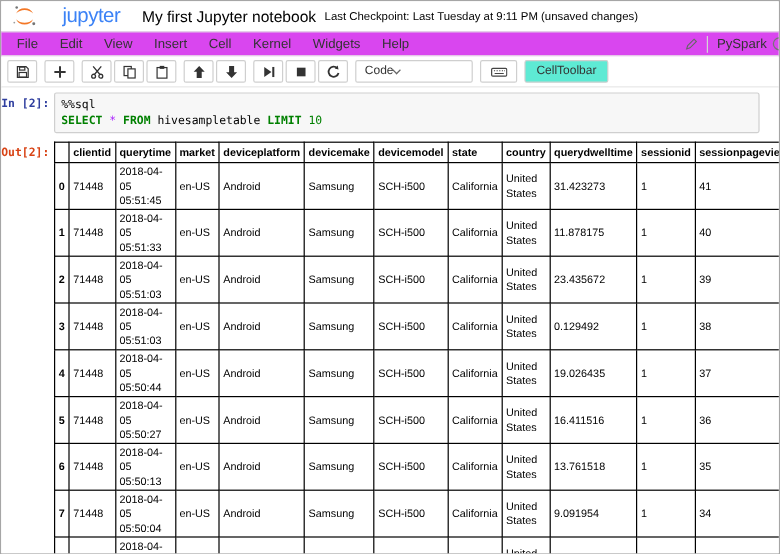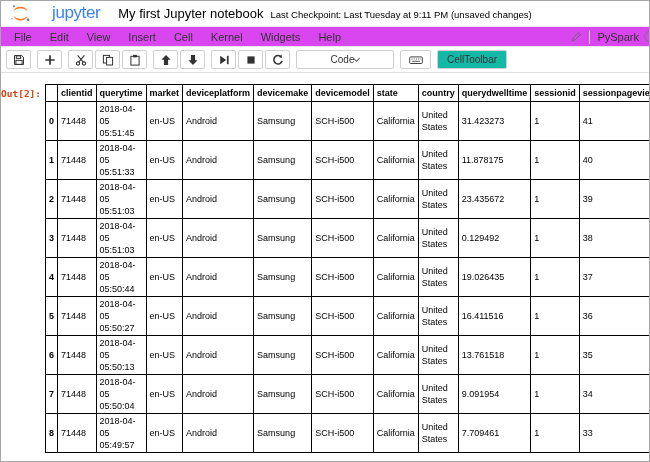--- a/index.html
+++ b/index.html
@@ -29,26 +29,26 @@
 
   
   .toolbar { height:26px; background:#fff; border-bottom:1px solid #e2e2e2;
              display:flex; align-items:center; padding-left:5px; gap:6px; }
   .tb-groups { display:flex; gap:6px; }
   .btn-group { display:flex; gap:2px; }
   .tb-btn { width:25px; height:19px; background:#fff; border:1px solid #cfcfcf; border-radius:2px;
             display:flex; align-items:center; justify-content:center; cursor:pointer; padding:0; }
   .tb-ic { display:flex; }
   .cell-type { width:98px; height:19px; background:#fff; border:1px solid #cfcfcf; border-radius:2px;
-               display:flex; align-items:center; justify-content:center; padding:0 7px;
+               display:flex; align-items:center; justify-content:flex-start; padding:0 7px;
                font-size:10px; color:#333; cursor:pointer; }
   .chev { width:5px; height:5px; border-right:1.2px solid #666; border-bottom:1.2px solid #666;
           transform:rotate(45deg); margin-top:-3px; }
   .kb-btn { width:31px; }
-  .ctb-btn { height:19px; background:#14b8a6; border:1px solid #cfcfcf; border-radius:2px;
+  .ctb-btn { height:19px; background:#5eead4; border:1px solid #cfcfcf; border-radius:2px;
              font-size:10px; color:#333; padding:0 9px; cursor:pointer; font-family:"Liberation Sans",sans-serif; }
 
   
   .notebook { padding-top:4px; background:#fff; }
   .cell-row { display:flex; align-items:flex-start; }
   .prompt { width:44px; flex:none; text-align:right; padding:4px 4px 0 0;
             font-family:"DejaVu Sans Mono", monospace; font-size:9.5px; font-weight:bold; white-space:nowrap; }
   .in-prompt  { color:#303f9f; }
   .out-prompt { color:#d84315;text-align:right; }
   .code-area { flex:1; margin-right:16px; background:#f7f7f7; border:1px solid #cfcfcf; border-radius:2px;
@@ -218,20 +218,27 @@
           <rect x="0.7" y="2.9" width="12.6" height="6.6" rx="1" fill="none" stroke="#444" stroke-width="1"></rect>
           <path d="M2.6 5h1M4.8 5h1M7 5h1M9.2 5h1M11.2 5h0.6M3.2 7.3h7.6" stroke="#444" stroke-width="0.9" fill="none"></path>
         </svg>
       </span>
     </button>
     <button class="ctb-btn">CellToolbar</button>
   </div>
 
   <div class="notebook">
 
+    <div class="cell-row">
+      <div class="prompt in-prompt">In [2]:</div>
+      <div class="code-area">
+        <div>%%sql</div>
+        <div><span class="tok-kw">SELECT</span> <span class="tok-op">*</span> <span class="tok-kw">FROM</span> <span class="tok-plain">hivesampletable</span> <span class="tok-kw">LIMIT</span> <span class="tok-num">10</span></div>
+      </div>
+    </div>
 
     <div class="cell-row out-row">
       <div class="prompt out-prompt">Out[2]:</div>
       <div class="out-content">
         <table class="df">
           <thead>
             <tr>
                 <th></th>
                 <th>clientid</th>
                 <th>querytime</th>

